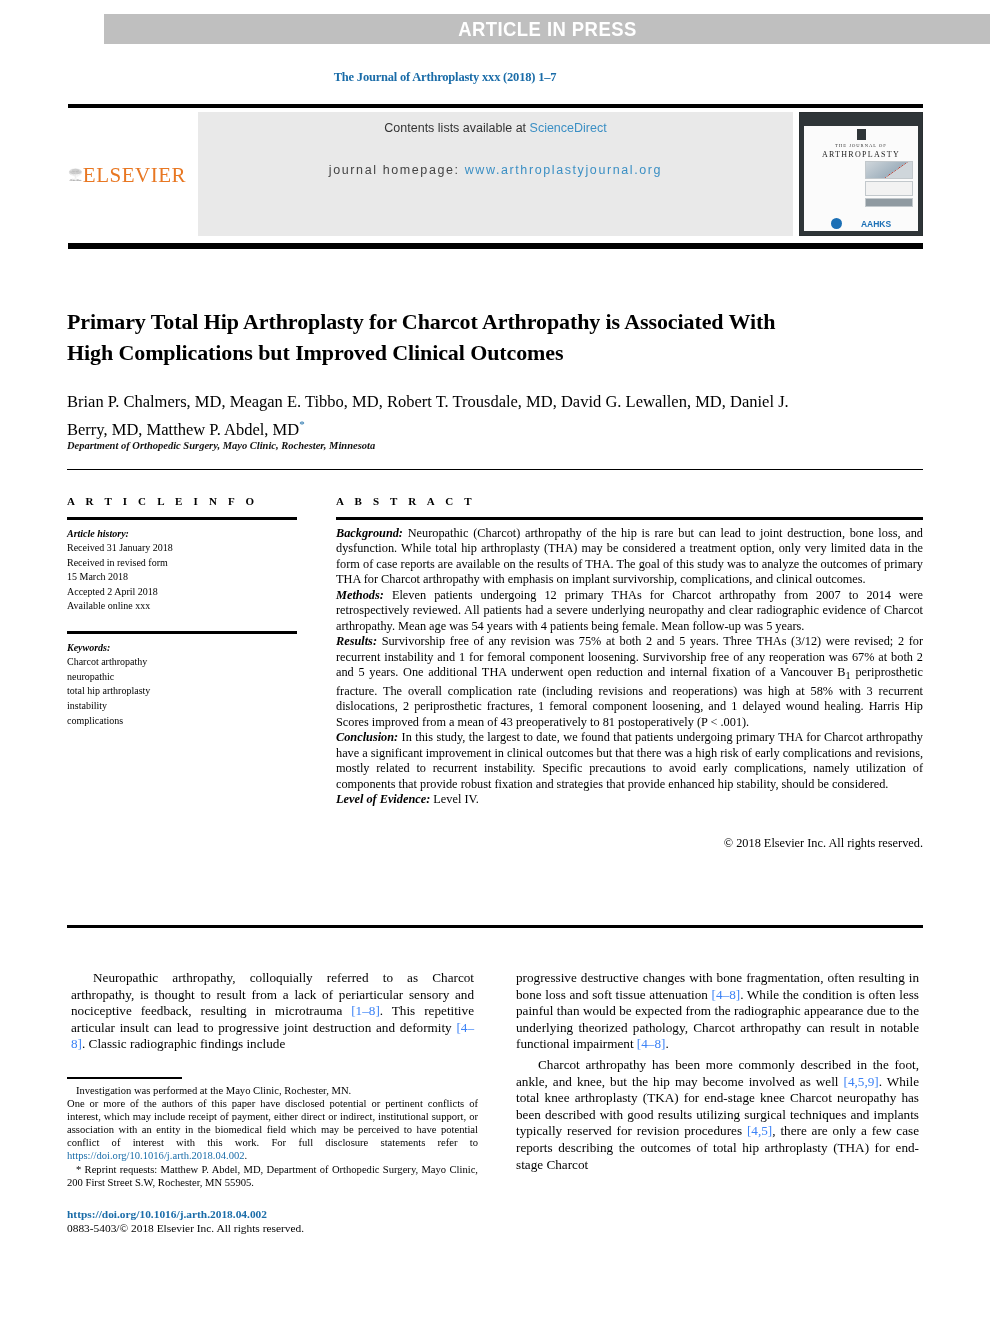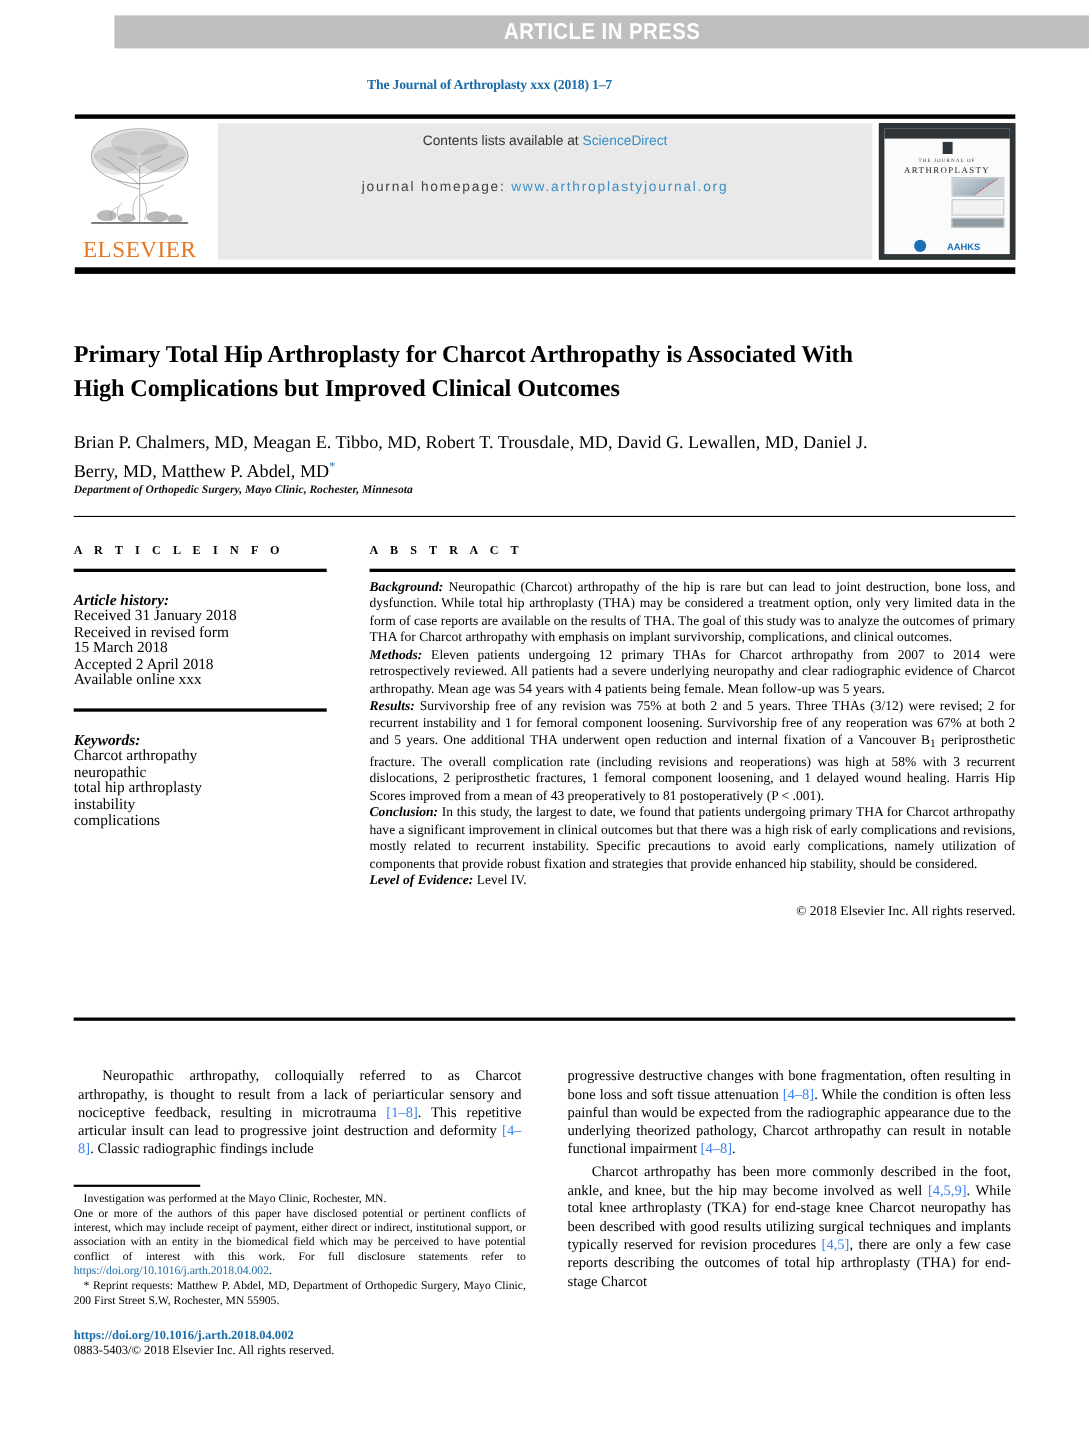--- a/index.html
+++ b/index.html
@@ -74,23 +74,23 @@
     width: 855px;
     height: 128px;
   }
   .elsevier-logo {
     position: absolute;
     left: 0;
     top: 2px;
     width: 118px;
     height: 126px;
     display: flex;
-    flex-direction: column;
+    flex-direction: row;
     align-items: center;
-    justify-content: space-between;
+    justify-content: flex-end;
   }
   .tree-svg { display:block; }
   .elsevier-word {
     font-family: "Liberation Serif", serif;
     font-size: 21px;
     letter-spacing: 0.5px;
     color: #e87722;
     line-height: 1;
     margin-top: 1px;
   }
@@ -260,24 +260,24 @@
     letter-spacing: 4.2px;
     color: #000;
   }
   .sec-rule {
     height: 2.5px;
     background: #000;
     margin-top: 10px;
   }
   .info-block {
     font-family: "Liberation Serif", serif;
-    font-size: 14px;
+    font-size: 10px;
     line-height: 14.6px;
     color: #000;
-    margin-top: 20px;
+    margin-top: 7px;
   }
   .info-block .lbl { font-style: italic; font-weight: bold; }
   .info-rule2 {
     height: 2.5px;
     background: #000;
     margin-top: 17px;
   }
   .abs-body {
     font-family: "Liberation Serif", serif;
     font-size: 12.3px;
@@ -288,21 +288,21 @@
   }
   .abs-body p { margin: 0; }
   .abs-body .lead {
     font-style: italic;
     font-weight: bold;
   }
   .copyright {
     font-family: "Liberation Serif", serif;
     font-size: 12.3px;
     text-align: right;
-    margin-top: 12px;
+    margin-top: 28px;
     color: #000;
   }
   .abs-bottom-rule {
     position: absolute;
     left: 67px;
     top: 925px;
     width: 856px;
     height: 2.5px;
     background: #000;
   }

